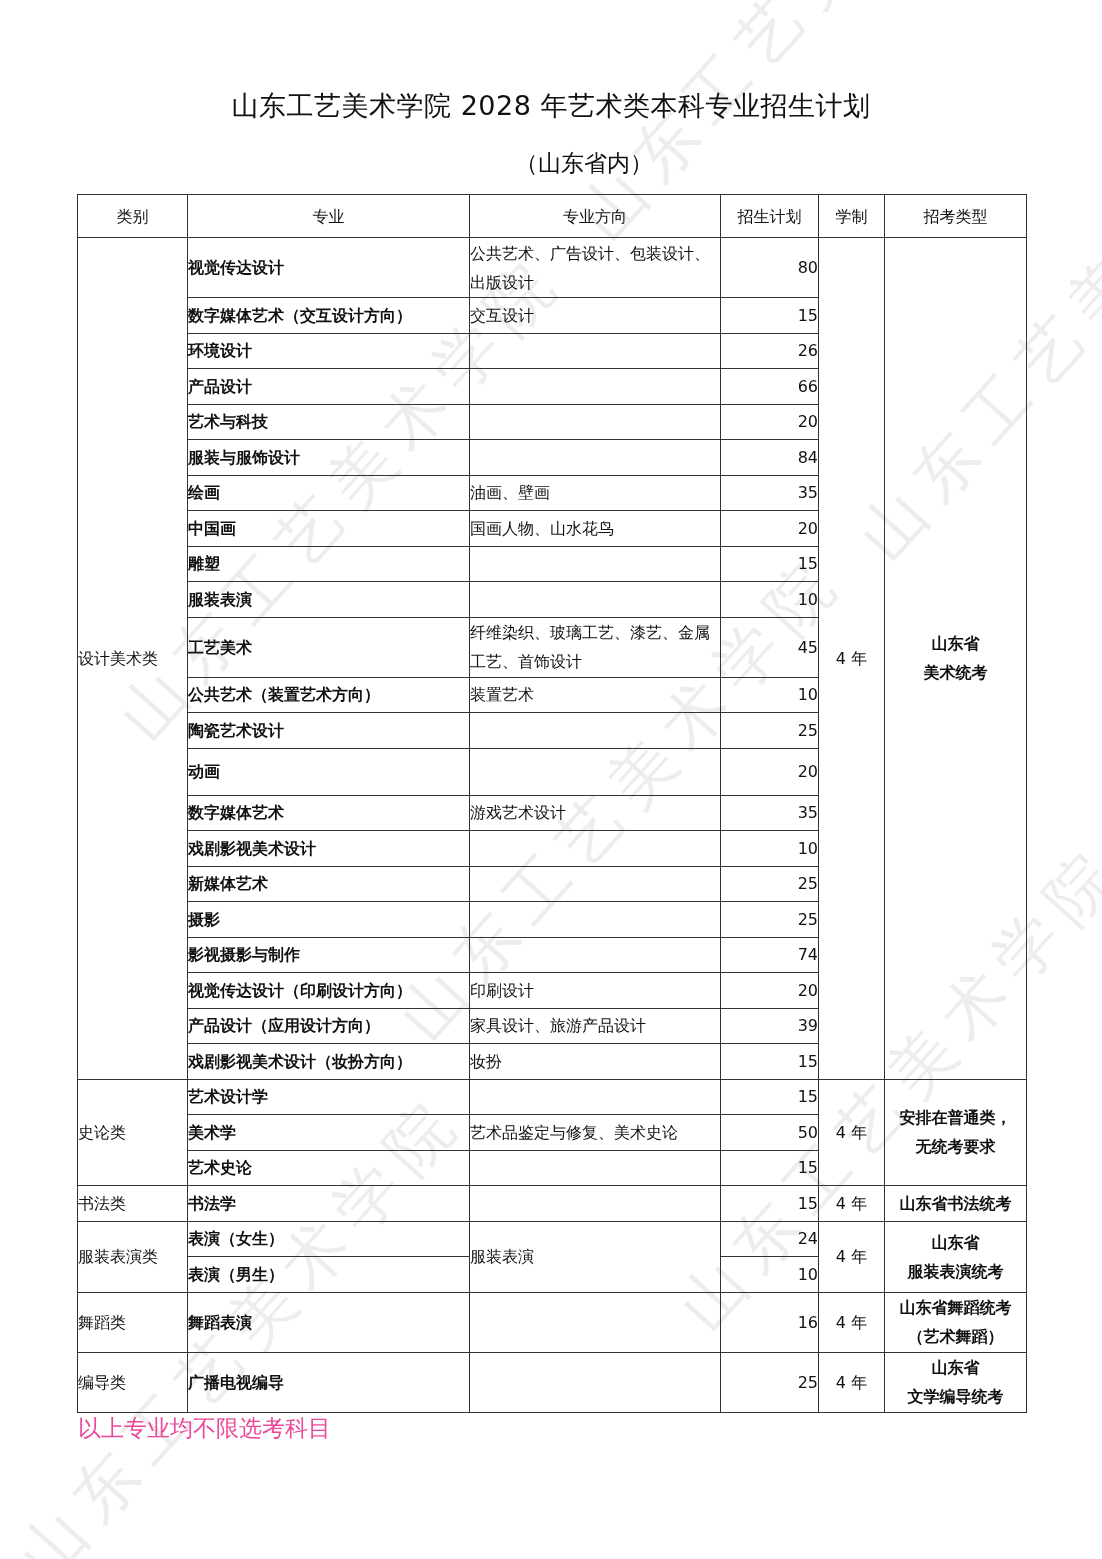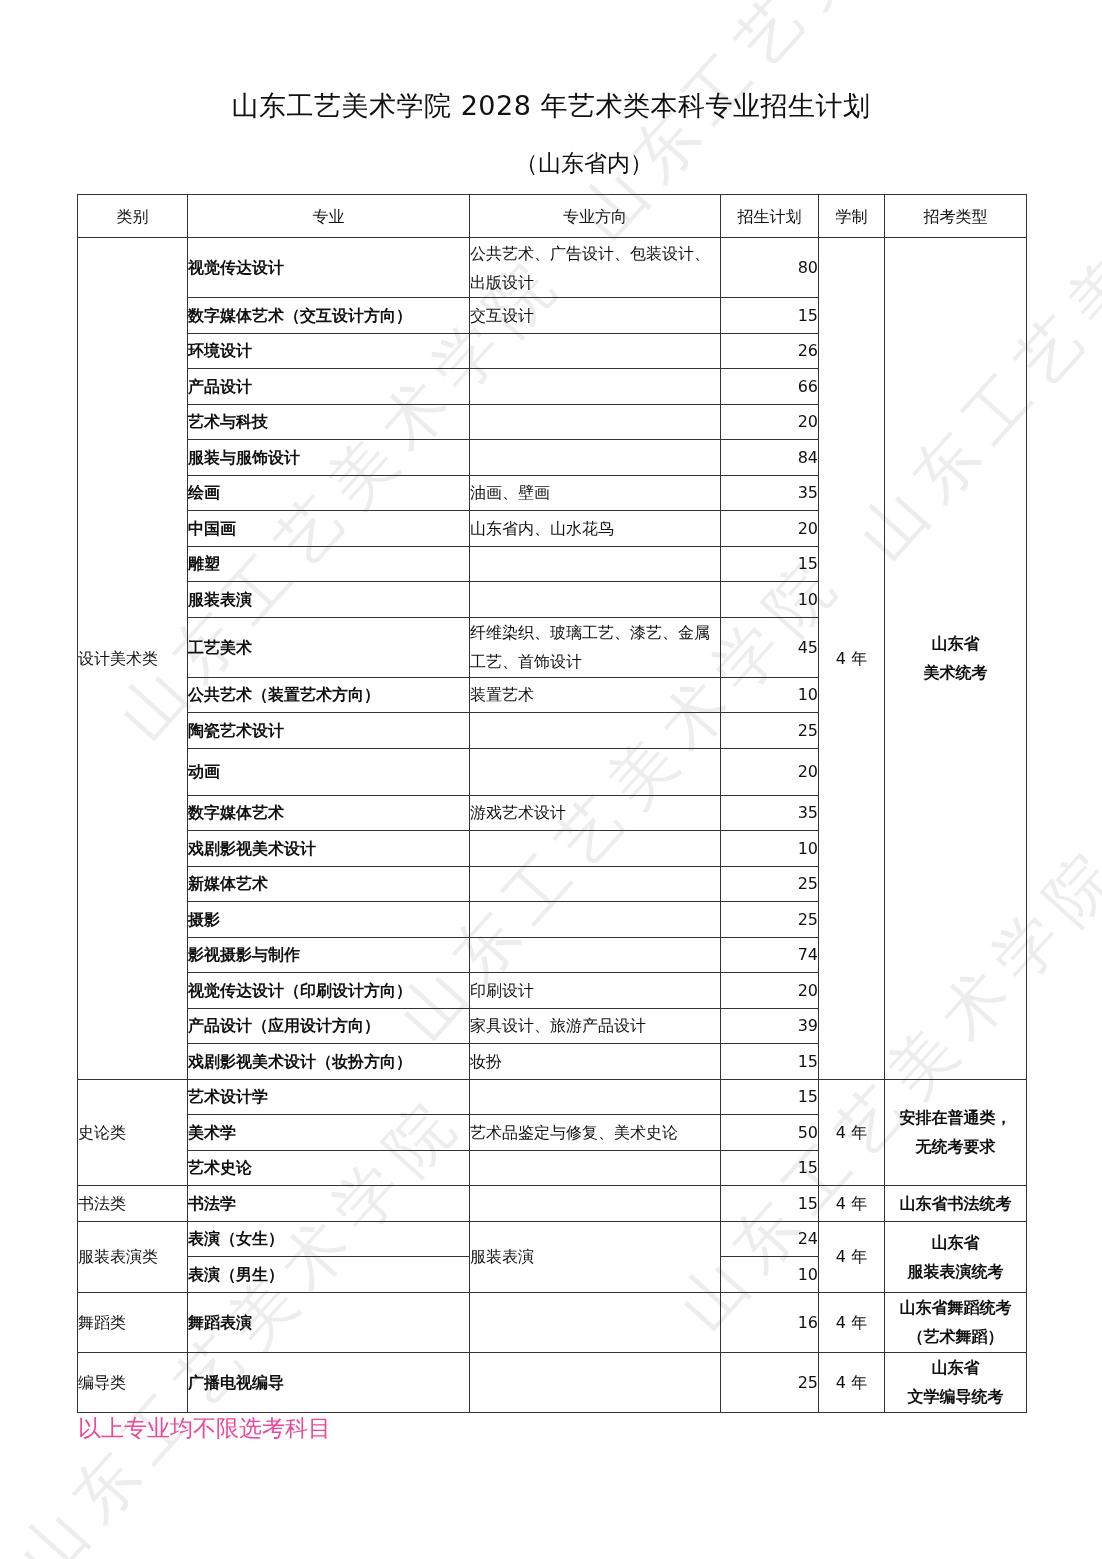--- a/index.html
+++ b/index.html
@@ -104,21 +104,21 @@
         <td class="dir"></td>
         <td class="num">84</td>
       </tr>
     <tr style="height:35.5px">
         <td class="major">绘画</td>
         <td class="dir">油画、壁画</td>
         <td class="num">35</td>
       </tr>
     <tr style="height:35.5px">
         <td class="major">中国画</td>
-        <td class="dir">山东省内、山水花鸟</td>
+        <td class="dir">国画人物、山水花鸟</td>
         <td class="num">20</td>
       </tr>
     <tr style="height:35.5px">
         <td class="major">雕塑</td>
         <td class="dir"></td>
         <td class="num">15</td>
       </tr>
     <tr style="height:35.5px">
         <td class="major">服装表演</td>
         <td class="dir"></td>

